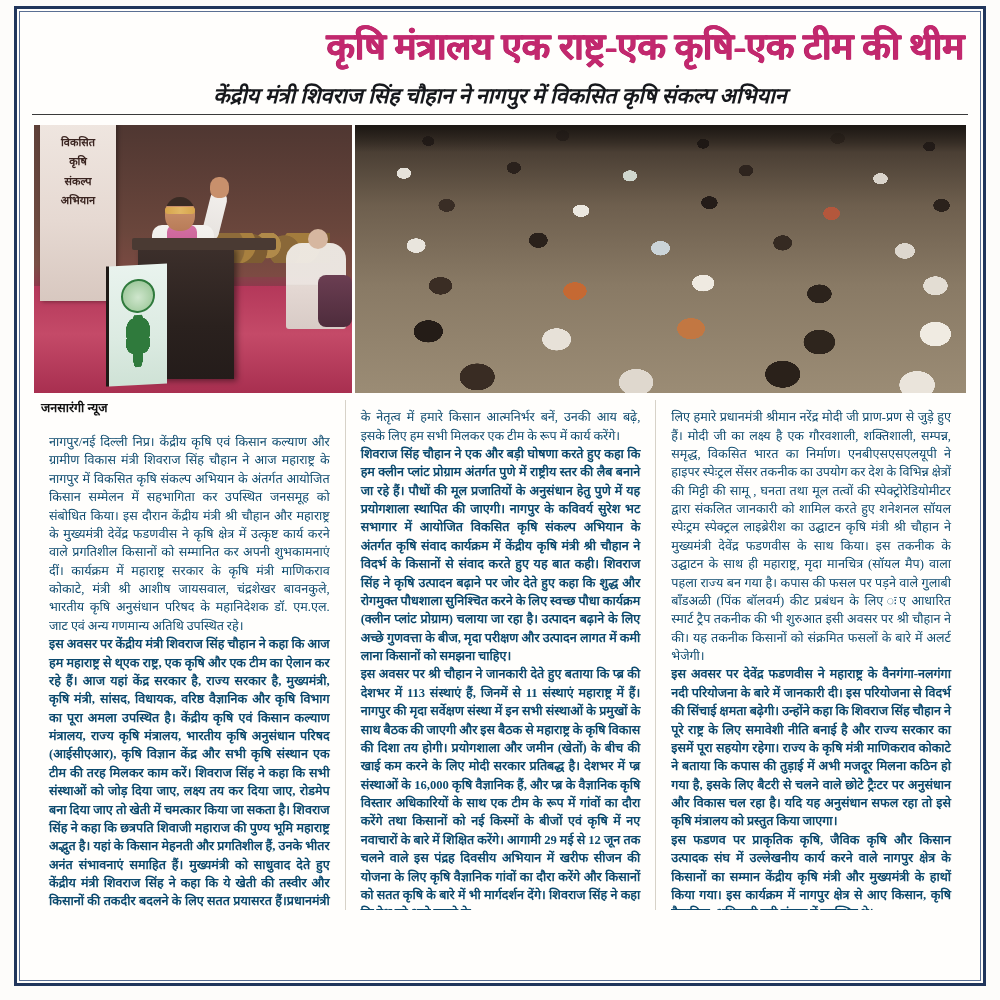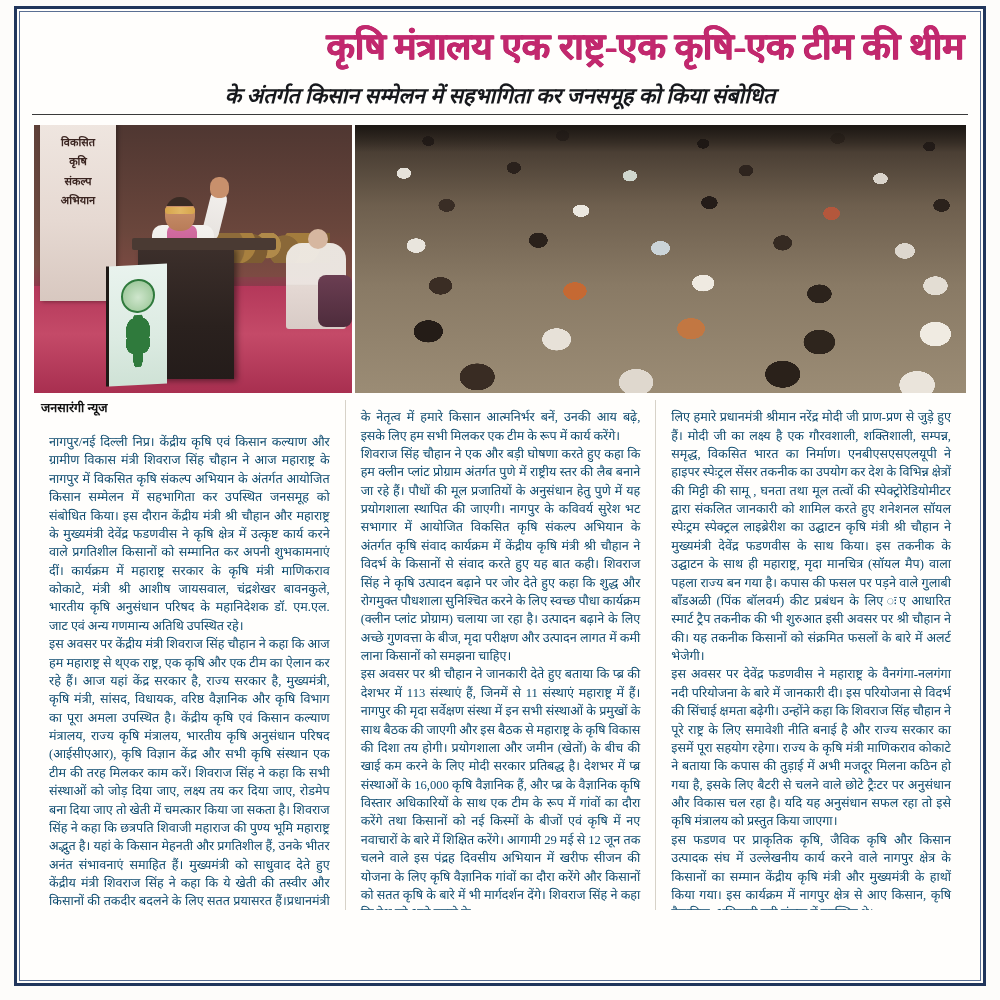--- a/index.html
+++ b/index.html
@@ -286,35 +286,35 @@
     color: #0c4a6e;
     text-align: justify;
     text-justify: inter-word;
     margin: 8px;
     word-spacing: -0.2px;
   }
   .body .lead {
     font-weight: 400;
   }
   .body p { margin: 0; }
-  .body p + p { margin-top: 0px; }
+  .body p + p { margin-top: 0px; font-weight: bold; }
 </style>
 </head>
 <body>
 
 <div class="page">
   <div class="frame">
     <div class="inner">
 
       <div class="headline">
         <span class="ln ln1">कृषि मंत्रालय एक राष्ट्र-एक कृषि-एक टीम  की थीम</span>
       </div>
 
       <div class="subhead">
-        <span class="sl">के अंतर्गत किसान सम्मेलन में सहभागिता कर जनसमूह को किया संबोधित</span>
+        <span class="sl">केंद्रीय मंत्री शिवराज सिंह चौहान ने नागपुर में विकसित कृषि संकल्प अभियान</span>
       </div>
 
       <div class="photos">
 
         <div class="photo photo-left">
           <div class="stage-bg"></div>
           <div class="dark-back"></div>
           <div class="stage-floor"></div>
 
           <div class="banner">

